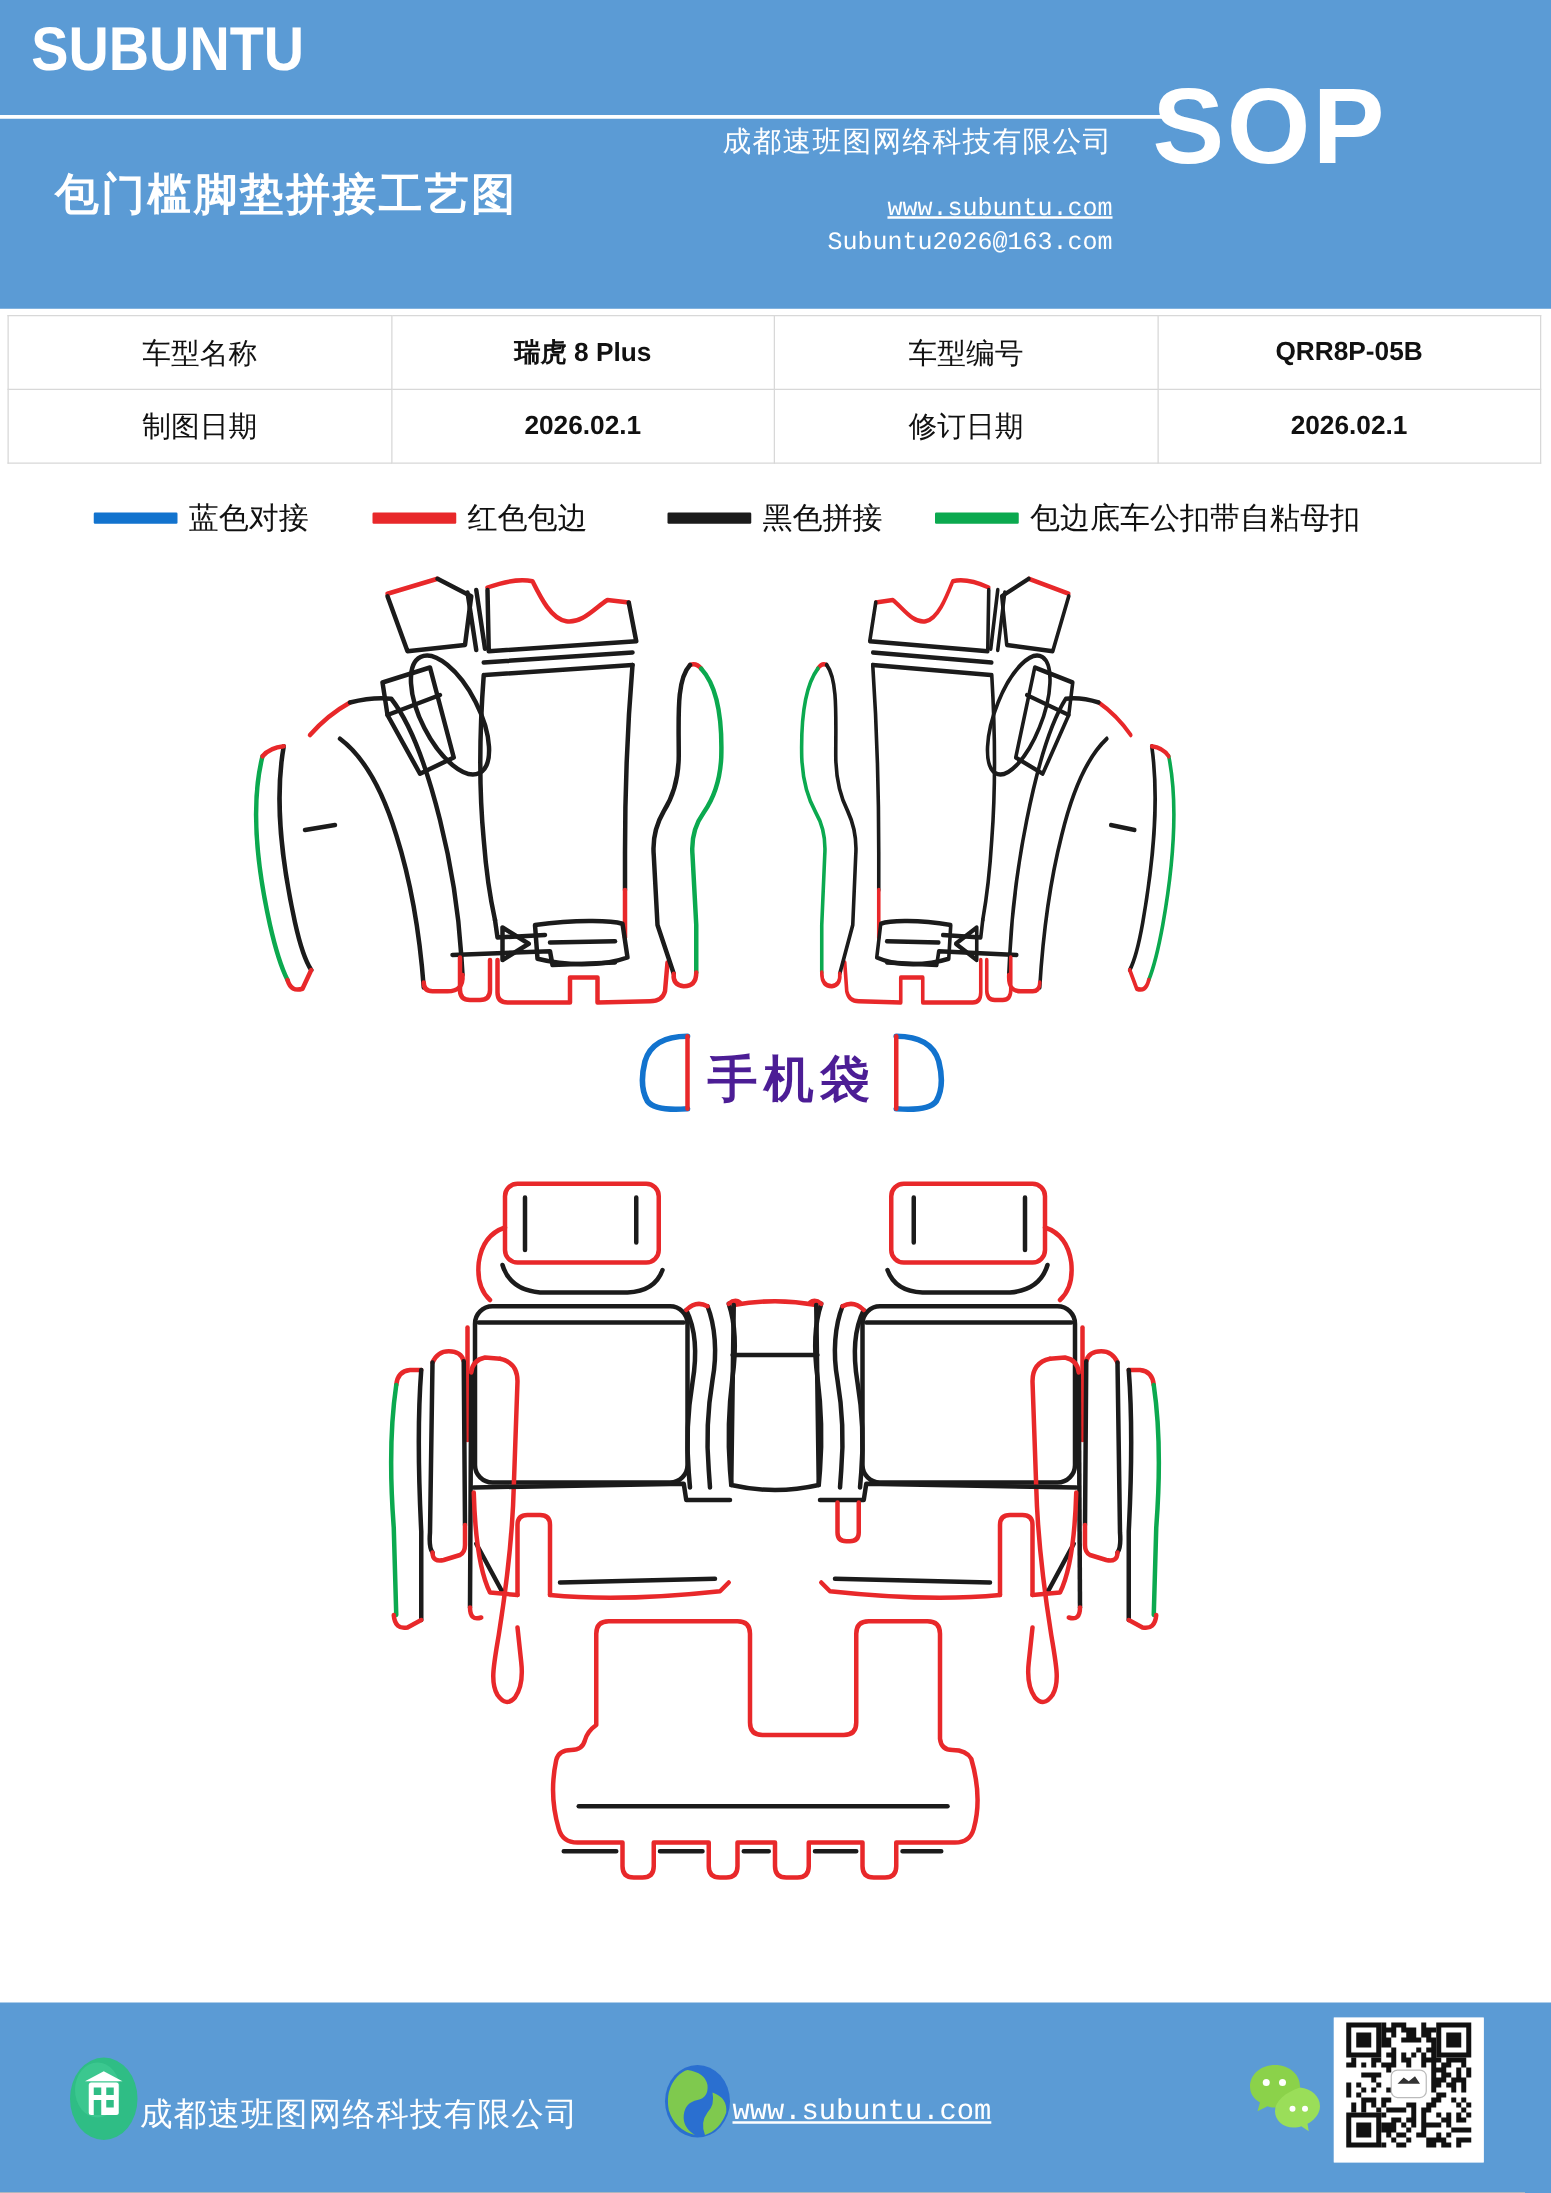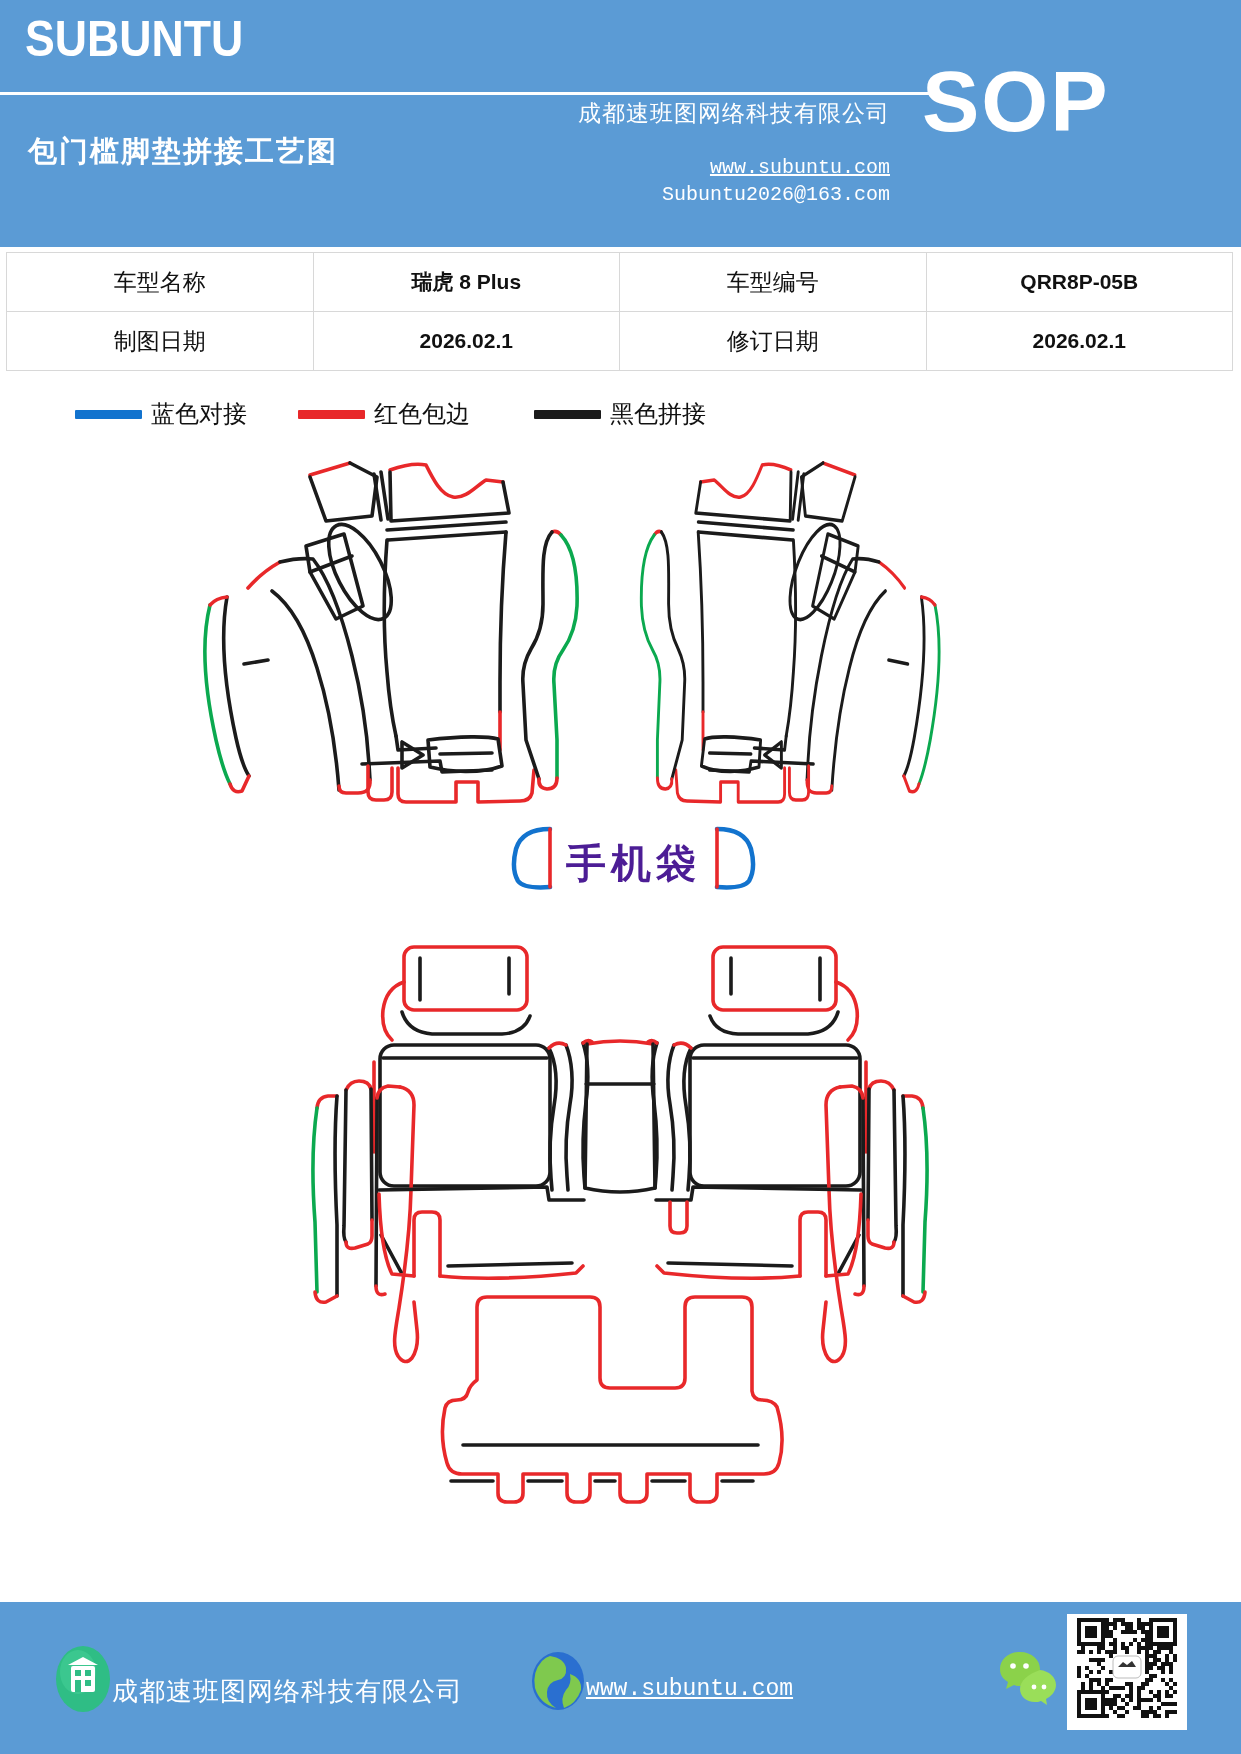--- a/index.html
+++ b/index.html
@@ -4,21 +4,21 @@
 <style>
   html,body{margin:0;padding:0;background:#888;}
   #page{position:relative;width:1241px;height:1754px;background:#fff;overflow:hidden;
         font-family:"Liberation Sans",sans-serif;}
   .abs{position:absolute;}
   
   #header{left:0;top:0;width:1241px;height:247px;background:var(--header-blue);}
   #brand{left:25px;top:10px;color:#fff;font-size:47px;font-weight:800;letter-spacing:0px;
          transform:scale(.95,1.05);transform-origin:left top;}
   #hdr-rule{left:0;top:92px;width:932px;height:3px;background:#fff;}
-  #doc-title{left:28px;top:132px;color:#fff;font-size:29px;font-weight:700;letter-spacing:2px;}
+  #doc-title{left:44px;top:132px;color:#fff;font-size:35px;font-weight:700;letter-spacing:2px;}
   #hdr-right{right:351px;top:98px;width:430px;text-align:right;color:#fff;}
   #hdr-company{font-size:23px;letter-spacing:1px;font-family:"Liberation Serif",serif;}
   #hdr-site{margin-top:27px;font-size:20px;text-decoration:underline;font-family:"Liberation Mono",monospace;}
   #hdr-mail{margin-top:4px;font-size:20px;font-family:"Liberation Mono",monospace;}
   #sop{left:922px;top:52px;color:#fff;font-size:86px;font-weight:800;letter-spacing:2px;}
   
   #info-table{left:6px;top:252px;width:1227px;height:113px;border-collapse:collapse;table-layout:fixed;}
   #info-table td{border:1.6px solid var(--border-gray);text-align:center;vertical-align:middle;
                  height:56px;color:#111;}
   .cell-label{font-family:Liberation Serif, serif;font-size:23px;margin-left:40px;}
@@ -83,20 +83,24 @@
     <span class="sw sw-blue"></span>
     <span class="legend-label">蓝色对接</span>
   </div>
   <div class="abs legend-item" style="left:298px">
     <span class="sw sw-red"></span>
     <span class="legend-label">红色包边</span>
   </div>
   <div class="abs legend-item" style="left:534px">
     <span class="sw sw-black"></span>
     <span class="legend-label">黑色拼接</span>
+  </div>
+  <div class="abs legend-item" style="left:748px">
+    <span class="sw sw-green"></span>
+    <span class="legend-label">包边底车公扣带自粘母扣</span>
   </div>
 
   <svg class="abs" style="left:140px;top:420px" width="960" height="390" viewBox="0 0 960 390">
     <g id="front-half">
 
       <path class="g" d="M 70 185 C 60 225, 66 275, 76 320 C 81 342, 86 356, 90 364"></path>
       <path class="k" d="M 87 177 C 79 222, 86 272, 96 318 C 100 336, 105 350, 109 356"></path>
       <path class="r" d="M 70 185 Q 76 178 87 177"></path>
       <path class="r" d="M 90 364 Q 93 374 102 371 L 109 356"></path>
 

